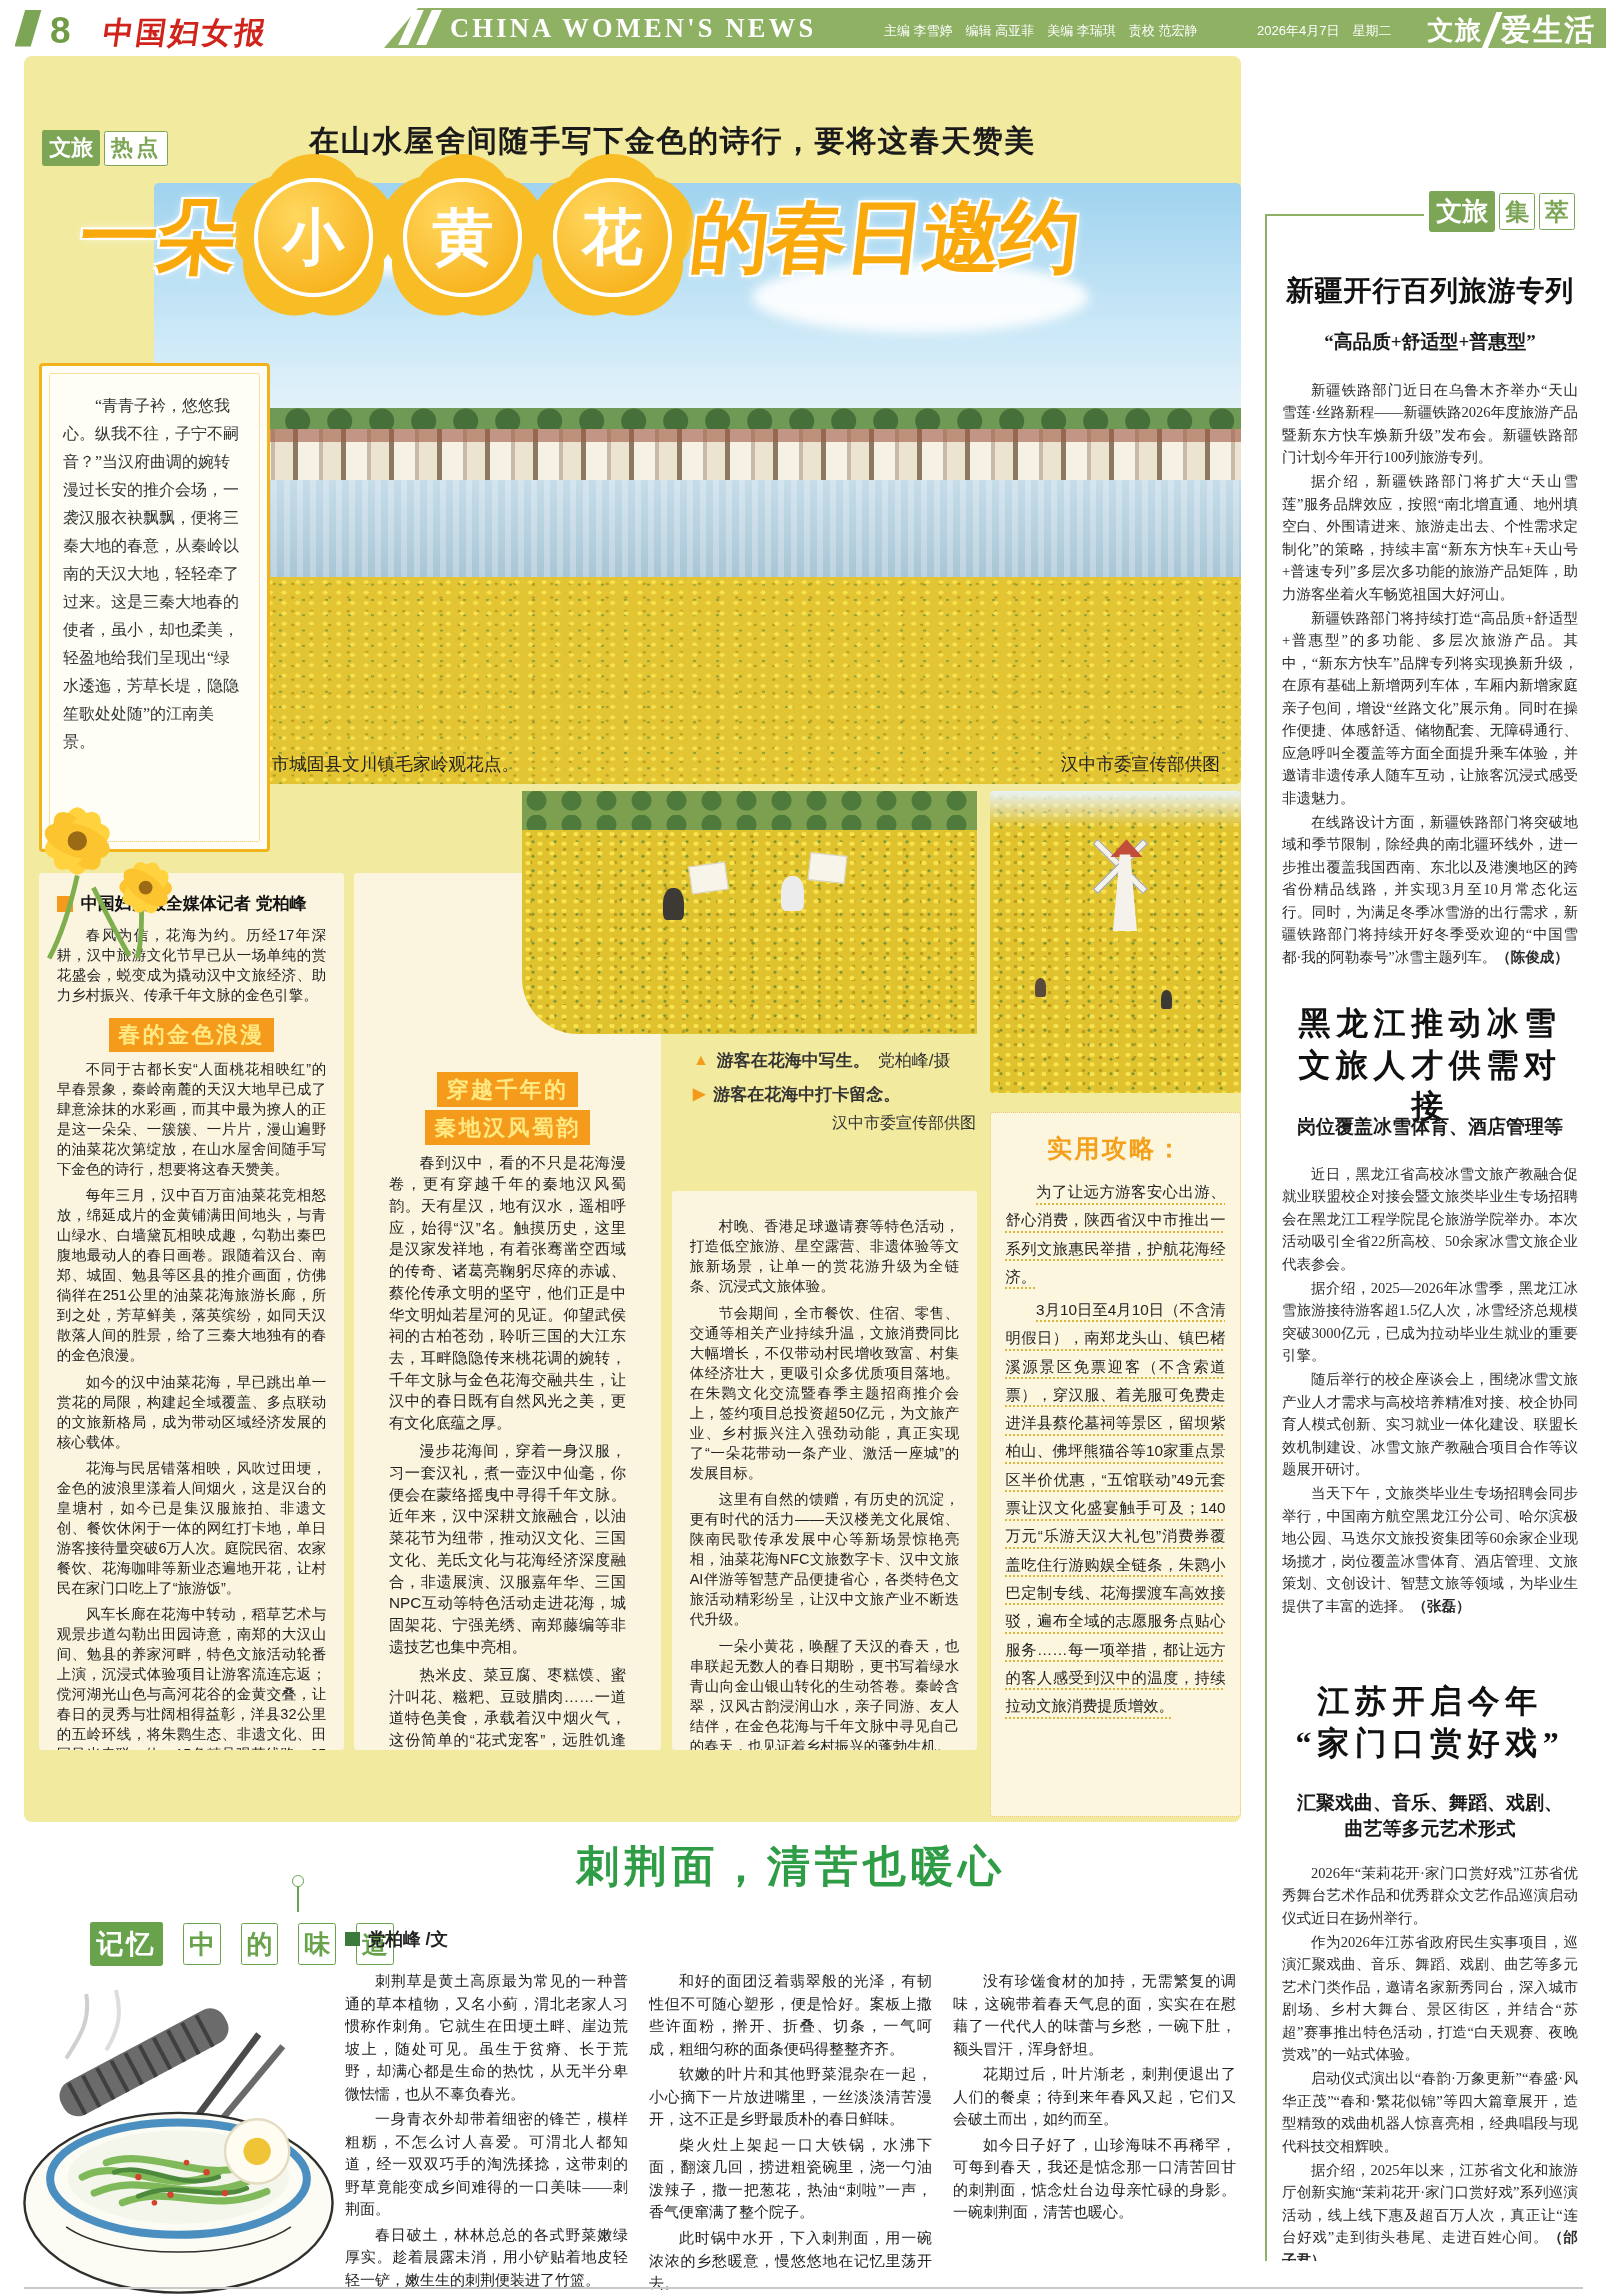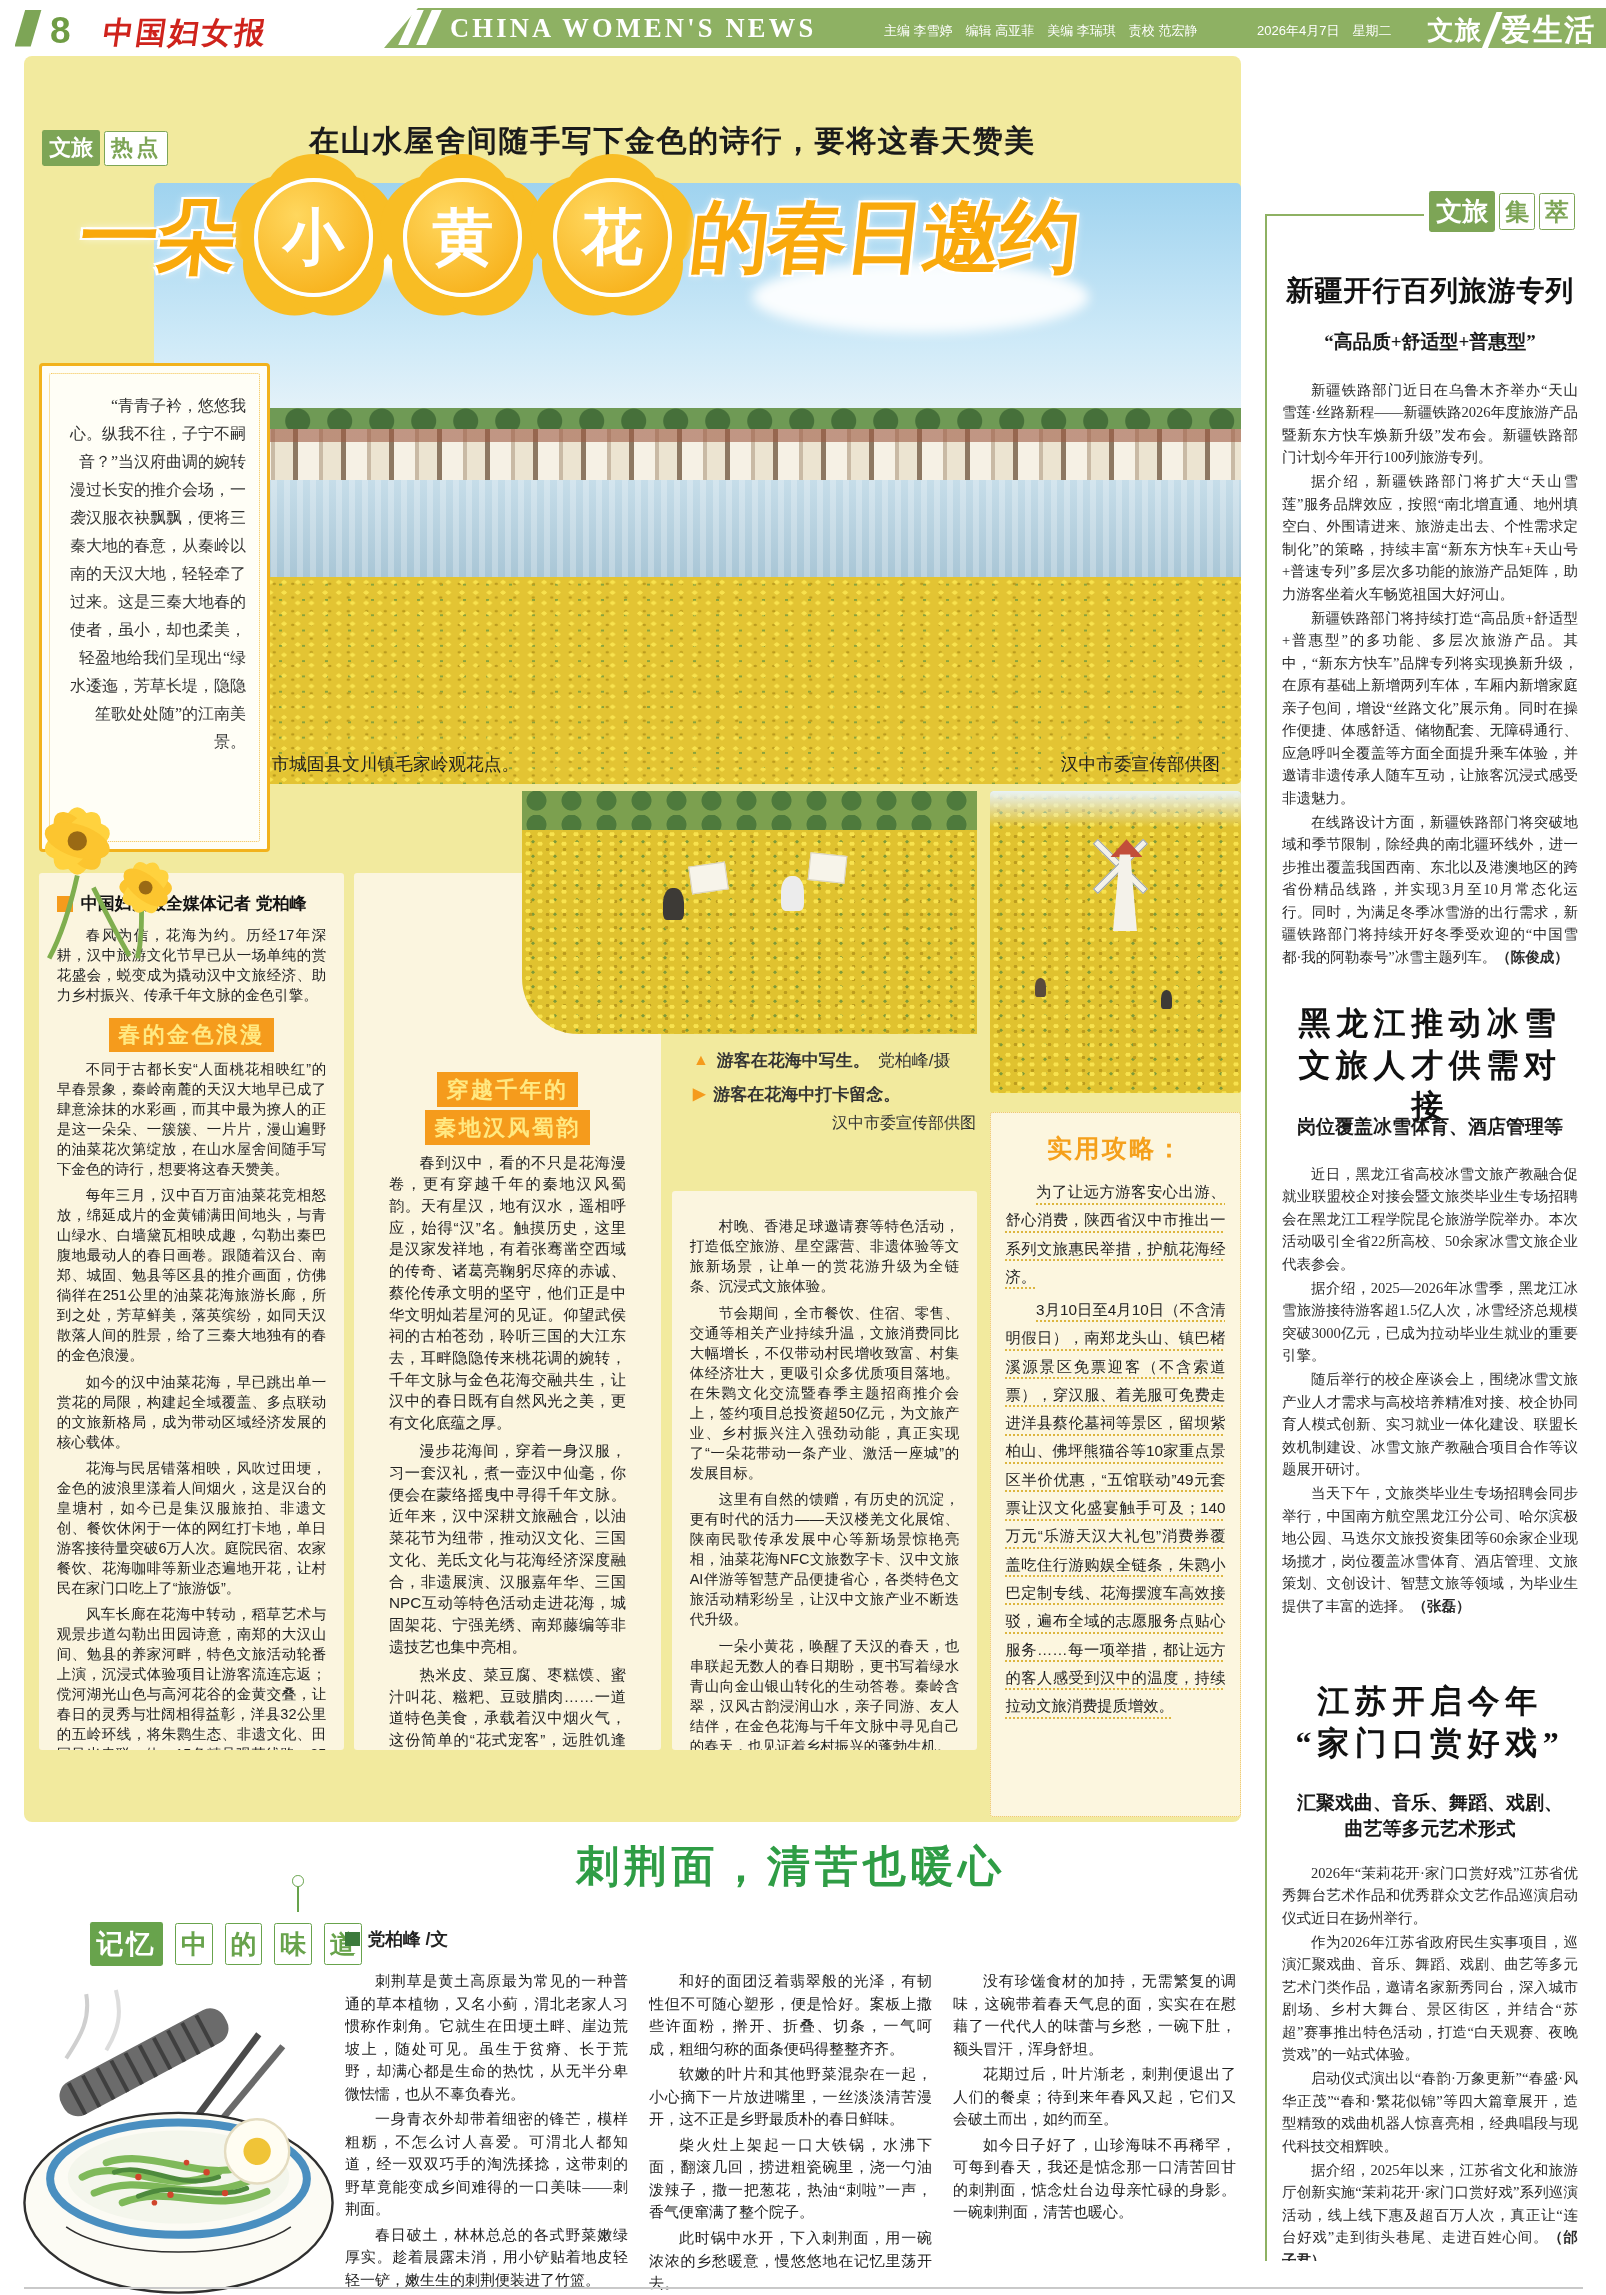--- a/index.html
+++ b/index.html
@@ -62,21 +62,21 @@
   .pm-field{position:absolute;left:0;top:65.5%;width:100%;height:34.5%;background-color:#e3c433;
             background-image:radial-gradient(#f8e24e 2.4px,transparent 2.8px),
                              radial-gradient(#bb9c1e 1.6px,transparent 2.1px),
                              radial-gradient(#8aa33c 1.6px,transparent 2.1px);
             background-size:13.7px 10.4px,18.5px 13.7px,23px 15.3px;}
   .pm-caption{position:absolute;left:29px;right:21px;bottom:8px;display:flex;justify-content:space-between;
               font-size:17.7px;color:#1f1f1f;z-index:3;}
 
   
   .quote-box{left:39px;top:363px;width:231px;height:489px;background:#fffef6;border:3.2px solid #f2b21c;
-             border-radius:4px;z-index:4;box-sizing:border-box;text-align:right;}
+             border-radius:4px;z-index:4;box-sizing:border-box;}
   .quote-box::before{content:"";position:absolute;left:7.2px;top:7.2px;right:7.2px;bottom:7.2px;
              border:1.6px dotted #f4c14a;border-radius:2.4px;}
   .quote-text{position:relative;padding:26px 21px;font-family:"Liberation Serif",serif;font-size:16px;
               line-height:1.75;color:#333;text-indent:2em;}
   .deco-flowers{left:21px;top:791px;z-index:5;}
 
   
   .card{background:#fbf5df;border-radius:3.2px;box-sizing:border-box;overflow:hidden;}
   .card-c1{left:39px;top:873px;width:305px;height:877px;padding:19px 17.7px;}
   .card-c2{left:354px;top:873px;width:307px;height:877px;padding:19px 35px;}
@@ -134,21 +134,21 @@
   .sb-title-big{font-size:32px;letter-spacing:5.6px;line-height:1.3;}
   .sb-sub{left:1282px;width:296px;text-align:center;font-family:"Liberation Serif",serif;
           font-weight:bold;font-size:19px;color:#1a1a1a;line-height:1.35;}
   .sb-body{left:1282px;width:296px;font-family:"Liberation Serif",serif;overflow:hidden;}
   .sb-p{font-size:14.5px;line-height:1.55;text-indent:2em;text-align:justify;color:#2b2b2b;margin:0 0 1.6px;}
   .sig{font-weight:bold;font-family:"Liberation Serif",serif;}
 
   
   .bt-title{left:345px;top:1838px;width:892px;text-align:center;font-size:43px;font-weight:bold;
             color:#2f9d45;letter-spacing:4.8px;}
-  .bt-badge{left:90px;top:1922px;display:flex;gap:12px;align-items:center;}
+  .bt-badge{left:90px;top:1922px;display:flex;gap:20px;align-items:center;}
   .bt-badge-solid{background:#68a34c;color:#fff;font-weight:bold;font-size:27px;padding:4px 6.4px;border-radius:2.4px;letter-spacing:3.2px;}
   .bt-badge-char{background:#fff;color:#68a34c;border:1.6px solid #68a34c;font-weight:bold;font-size:26px;
                  padding:2.4px 4.8px;border-radius:2.4px;}
   .bt-badge-deco{position:absolute;left:207px;top:-37px;width:1.6px;height:27px;background:#68a34c;}
   .bt-badge-deco::after{content:"";position:absolute;left:-4.8px;top:-9.6px;width:9.6px;height:9.6px;border:1.6px solid #68a34c;
                  border-radius:50%;background:#fff;}
   .bt-byline{left:345px;top:1927px;display:flex;align-items:center;gap:8px;font-size:17.7px;font-weight:bold;color:#222;}
   .bt-byline-sq{width:14.5px;height:14.5px;background:#3c7a3c;}
   .bt-col{top:1970px;width:283px;height:320px;overflow:hidden;font-family:"Liberation Serif",serif;}
   .bt-p{font-size:15px;line-height:1.5;text-indent:2em;text-align:justify;color:#222;margin:0 0 3.2px;}

